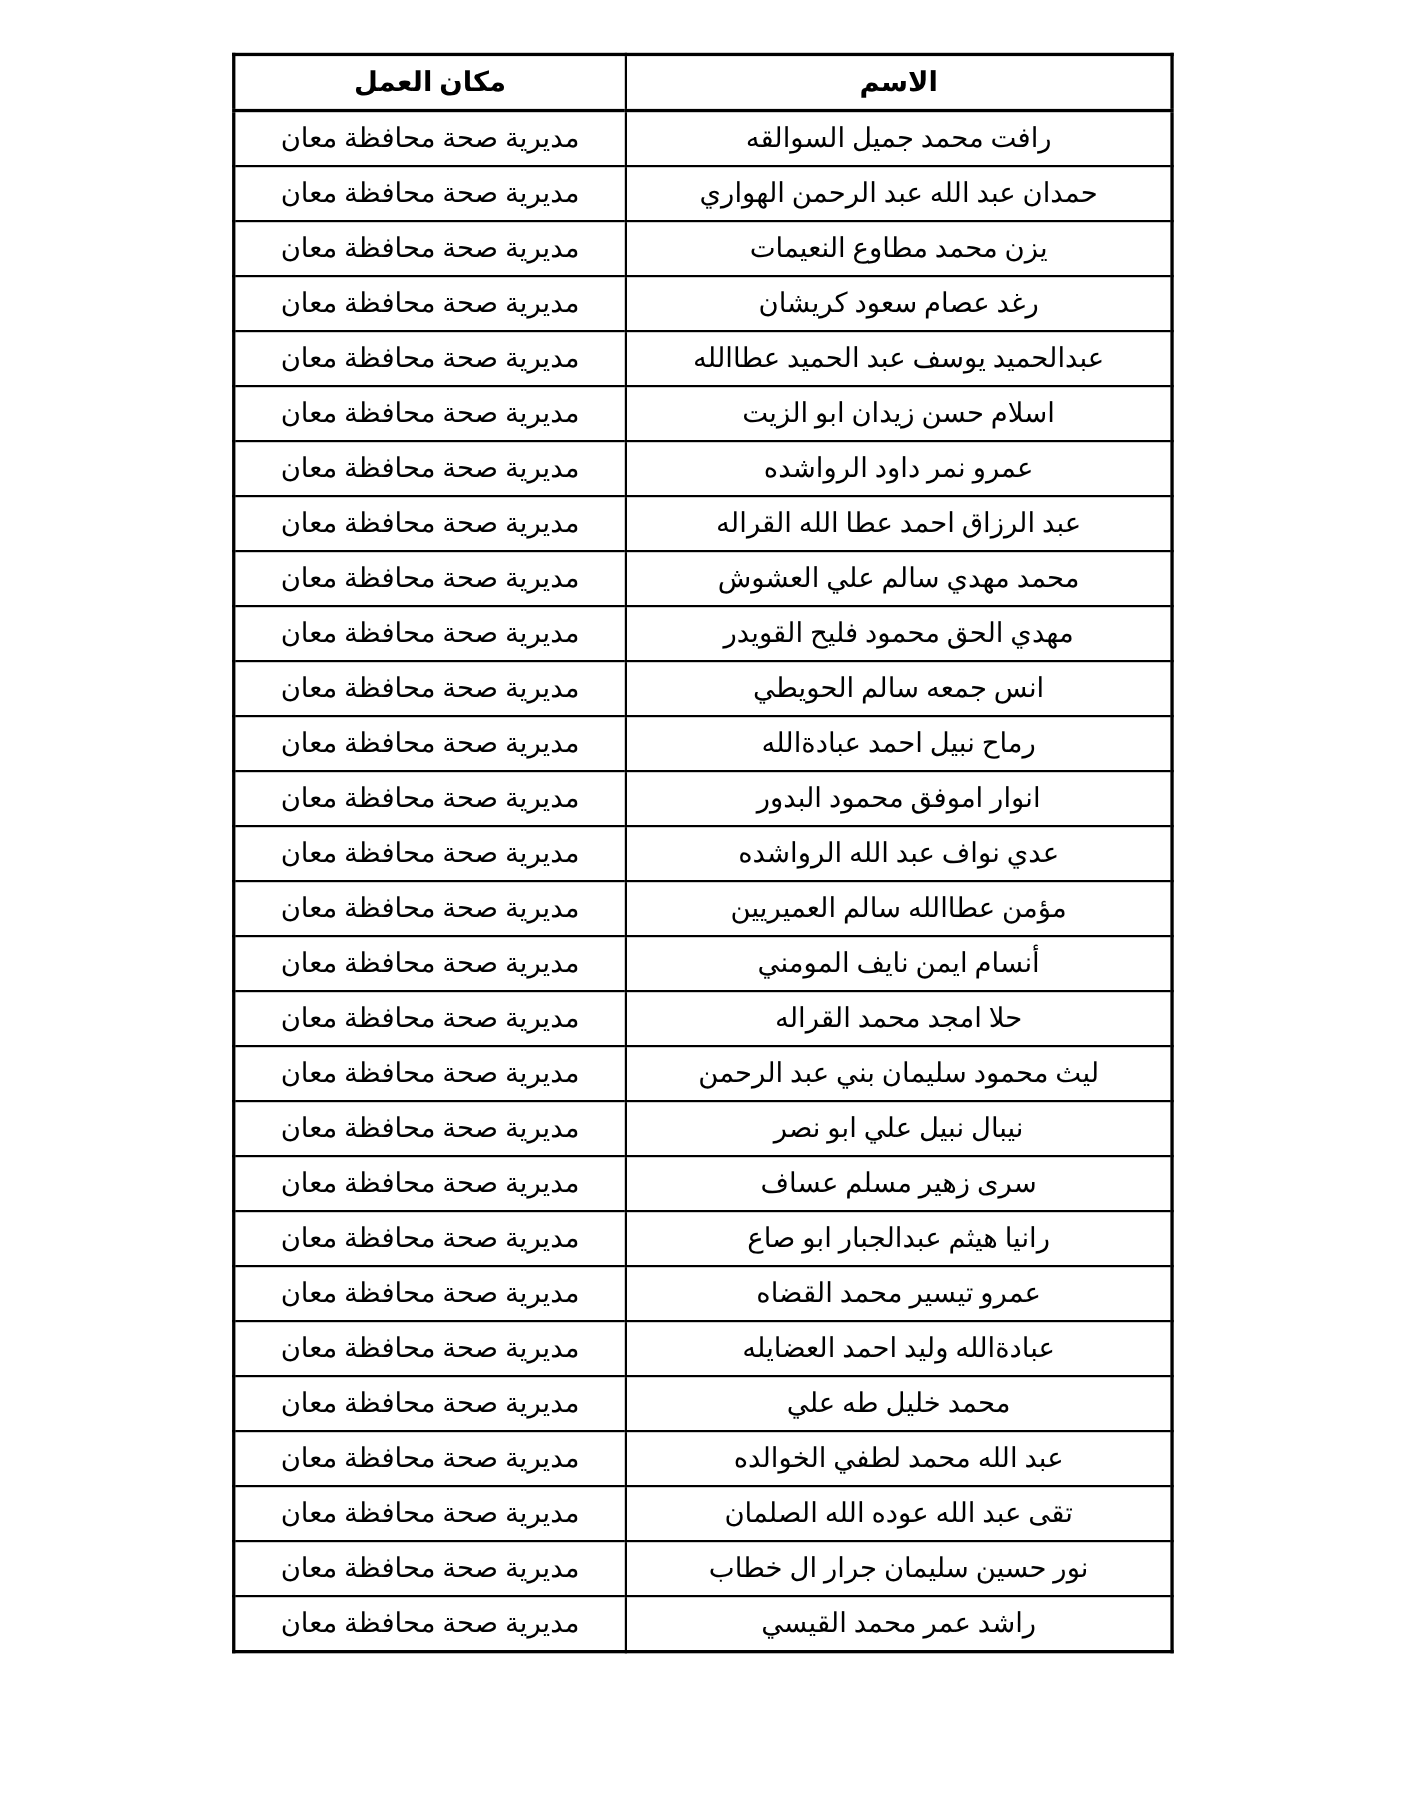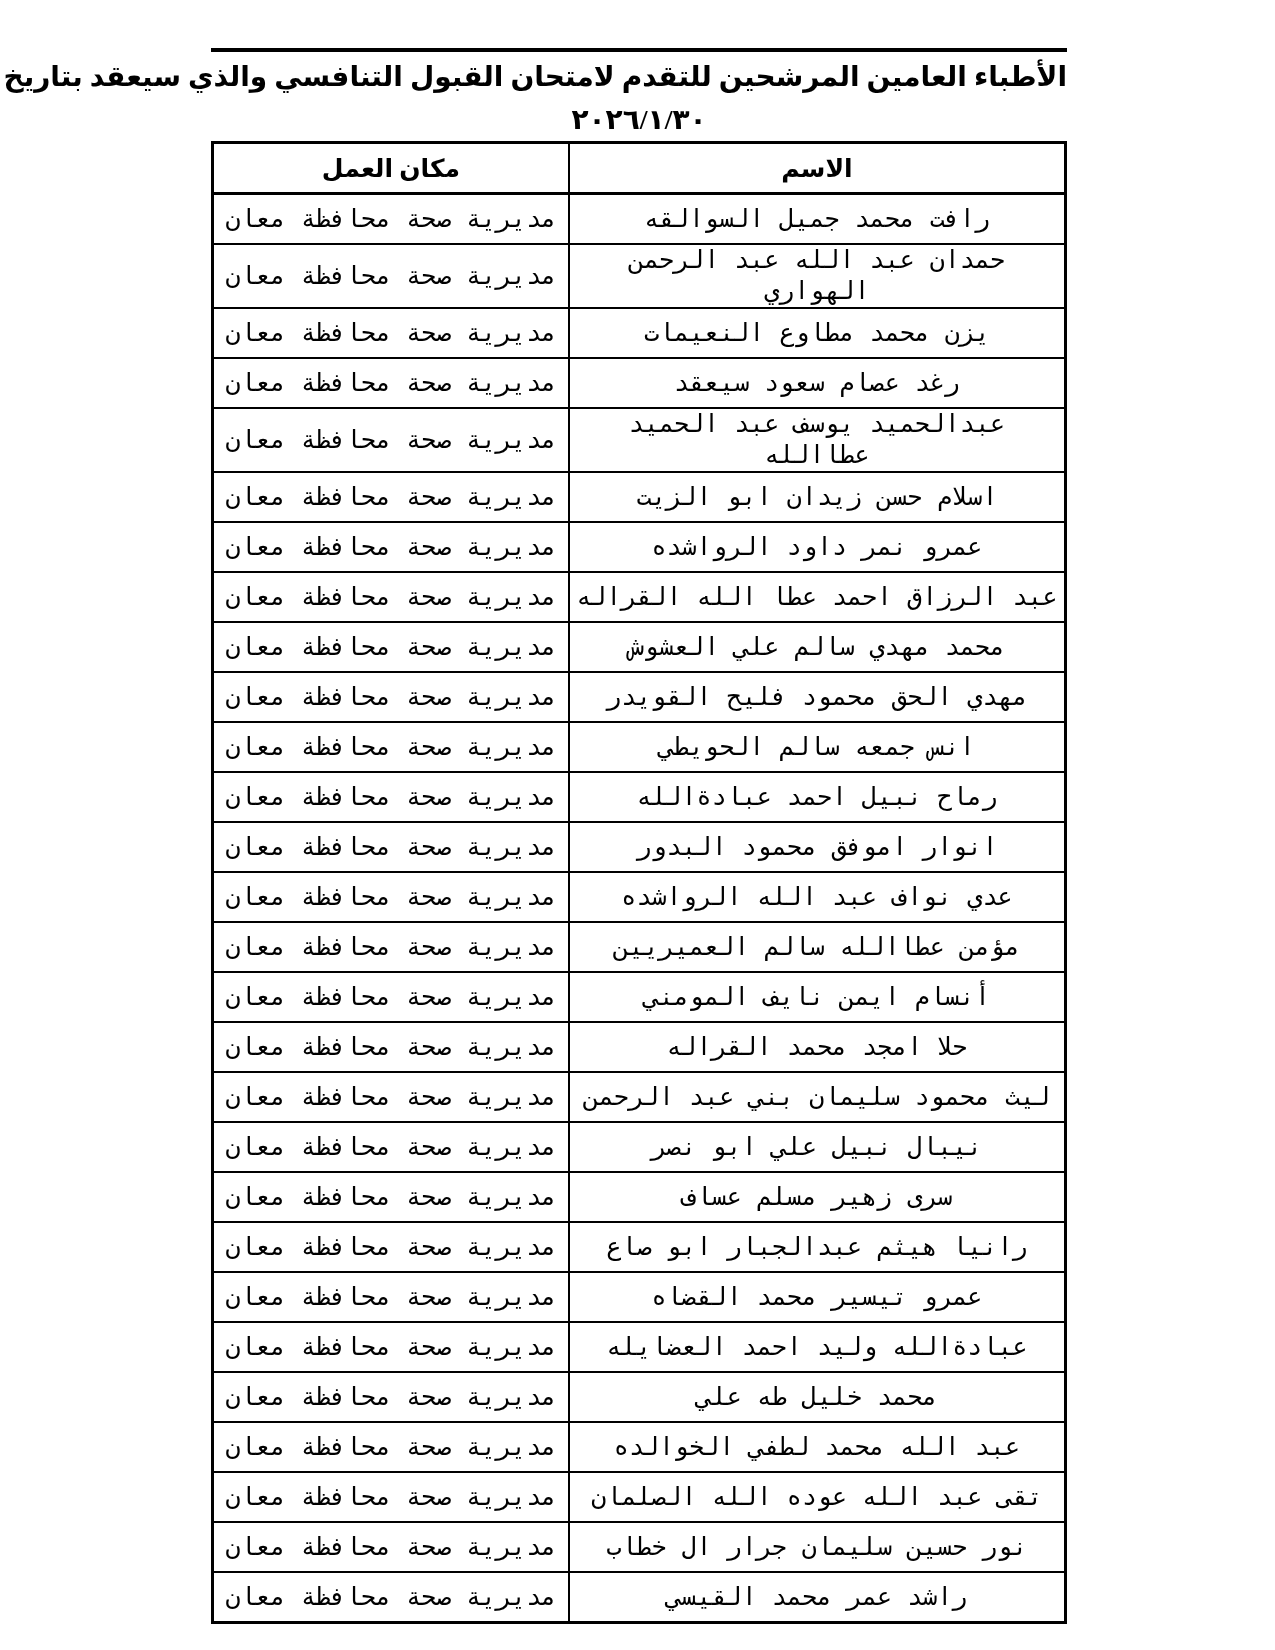--- a/index.html
+++ b/index.html
@@ -49,32 +49,28 @@
   th.col-work  { width: 41.5%; }
   table.roster th, table.roster td {
     height: 48px;
     text-align: center;
     vertical-align: middle;
     font-size: 25px;
     padding: 0 6px;
     overflow: hidden;
   }
   table.roster thead th { font-weight: bold; }
-  table.roster td { font-weight: normal; font-family: Liberation Mono, monospace; }
+  table.roster td { font-weight: normal; }
 </style>
 </head>
 <body>
 
 <div class="page">
   <div class="content">
 
-    <div class="title-block">
-      <div class="title-line">الأطباء العامين المرشحين للتقدم لامتحان القبول التنافسي والذي سيعقد بتاريخ</div>
-      <div class="title-date">٢٠٢٦/١/٣٠</div>
-    </div>
 
     <table class="roster">
       <thead>
         <tr>
           <th class="col-name">الاسم</th>
           <th class="col-work">مكان العمل</th>
         </tr>
       </thead>
       <tbody id="rows">
           <tr>
@@ -83,21 +79,21 @@
   </tr>
           <tr>
     <td class="col-name">حمدان عبد الله عبد الرحمن الهواري</td>
     <td class="col-work">مديرية صحة محافظة معان</td>
   </tr>
           <tr>
     <td class="col-name">يزن محمد مطاوع النعيمات</td>
     <td class="col-work">مديرية صحة محافظة معان</td>
   </tr>
           <tr>
-    <td class="col-name">رغد عصام سعود سيعقد</td>
+    <td class="col-name">رغد عصام سعود كريشان</td>
     <td class="col-work">مديرية صحة محافظة معان</td>
   </tr>
           <tr>
     <td class="col-name">عبدالحميد يوسف عبد الحميد عطاالله</td>
     <td class="col-work">مديرية صحة محافظة معان</td>
   </tr>
           <tr>
     <td class="col-name">اسلام حسن زيدان ابو الزيت</td>
     <td class="col-work">مديرية صحة محافظة معان</td>
   </tr>

